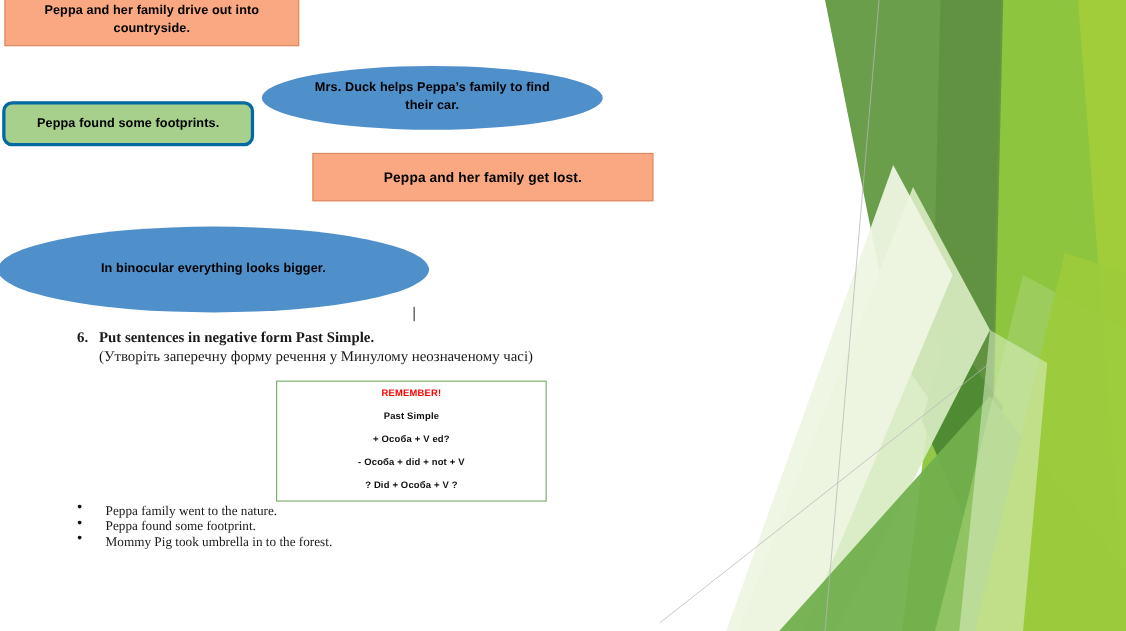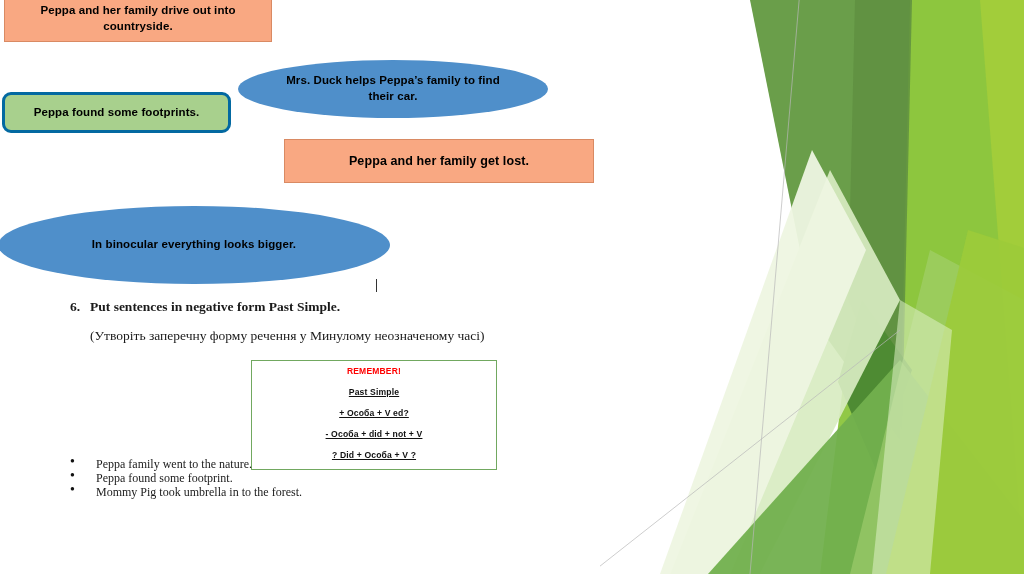--- a/index.html
+++ b/index.html
@@ -94,50 +94,48 @@
   }
   #task-texts { flex: 1 1 auto; }
   #task-title {
     font-size: 13.5px;
     font-weight: bold;
     line-height: 1.18;
   }
   #task-subtitle {
     font-size: 13.5px;
     line-height: 1.2;
-    margin-top: 13px;
+    margin-top: 1px;
   }
 
   
   #remember-box {
     position: absolute;
     left: 251px;
     top: 346px;
     width: 246px;
     height: 110px;
     box-sizing: border-box;
     border: 1.4px solid #71a860;
     background: #ffffff;
     text-align: center;
     padding-top: 5px;
-    margin-top: 14px;
   }
   #remember-title {
     color: #ff0000;
     font-weight: bold;
     font-size: 8.5px;
     letter-spacing: .2px;
   }
   .remember-line {
     font-weight: bold;
     font-size: 8.6px;
     color: #111111;
     margin-top: 11px;
     letter-spacing: .15px;
-    text-decoration: underline;
   }
 
   
   #sentence-list {
     position: absolute;
     left: 70px;
     top: 457px;
     width: 420px;
     margin: 0;
     padding: 0;

